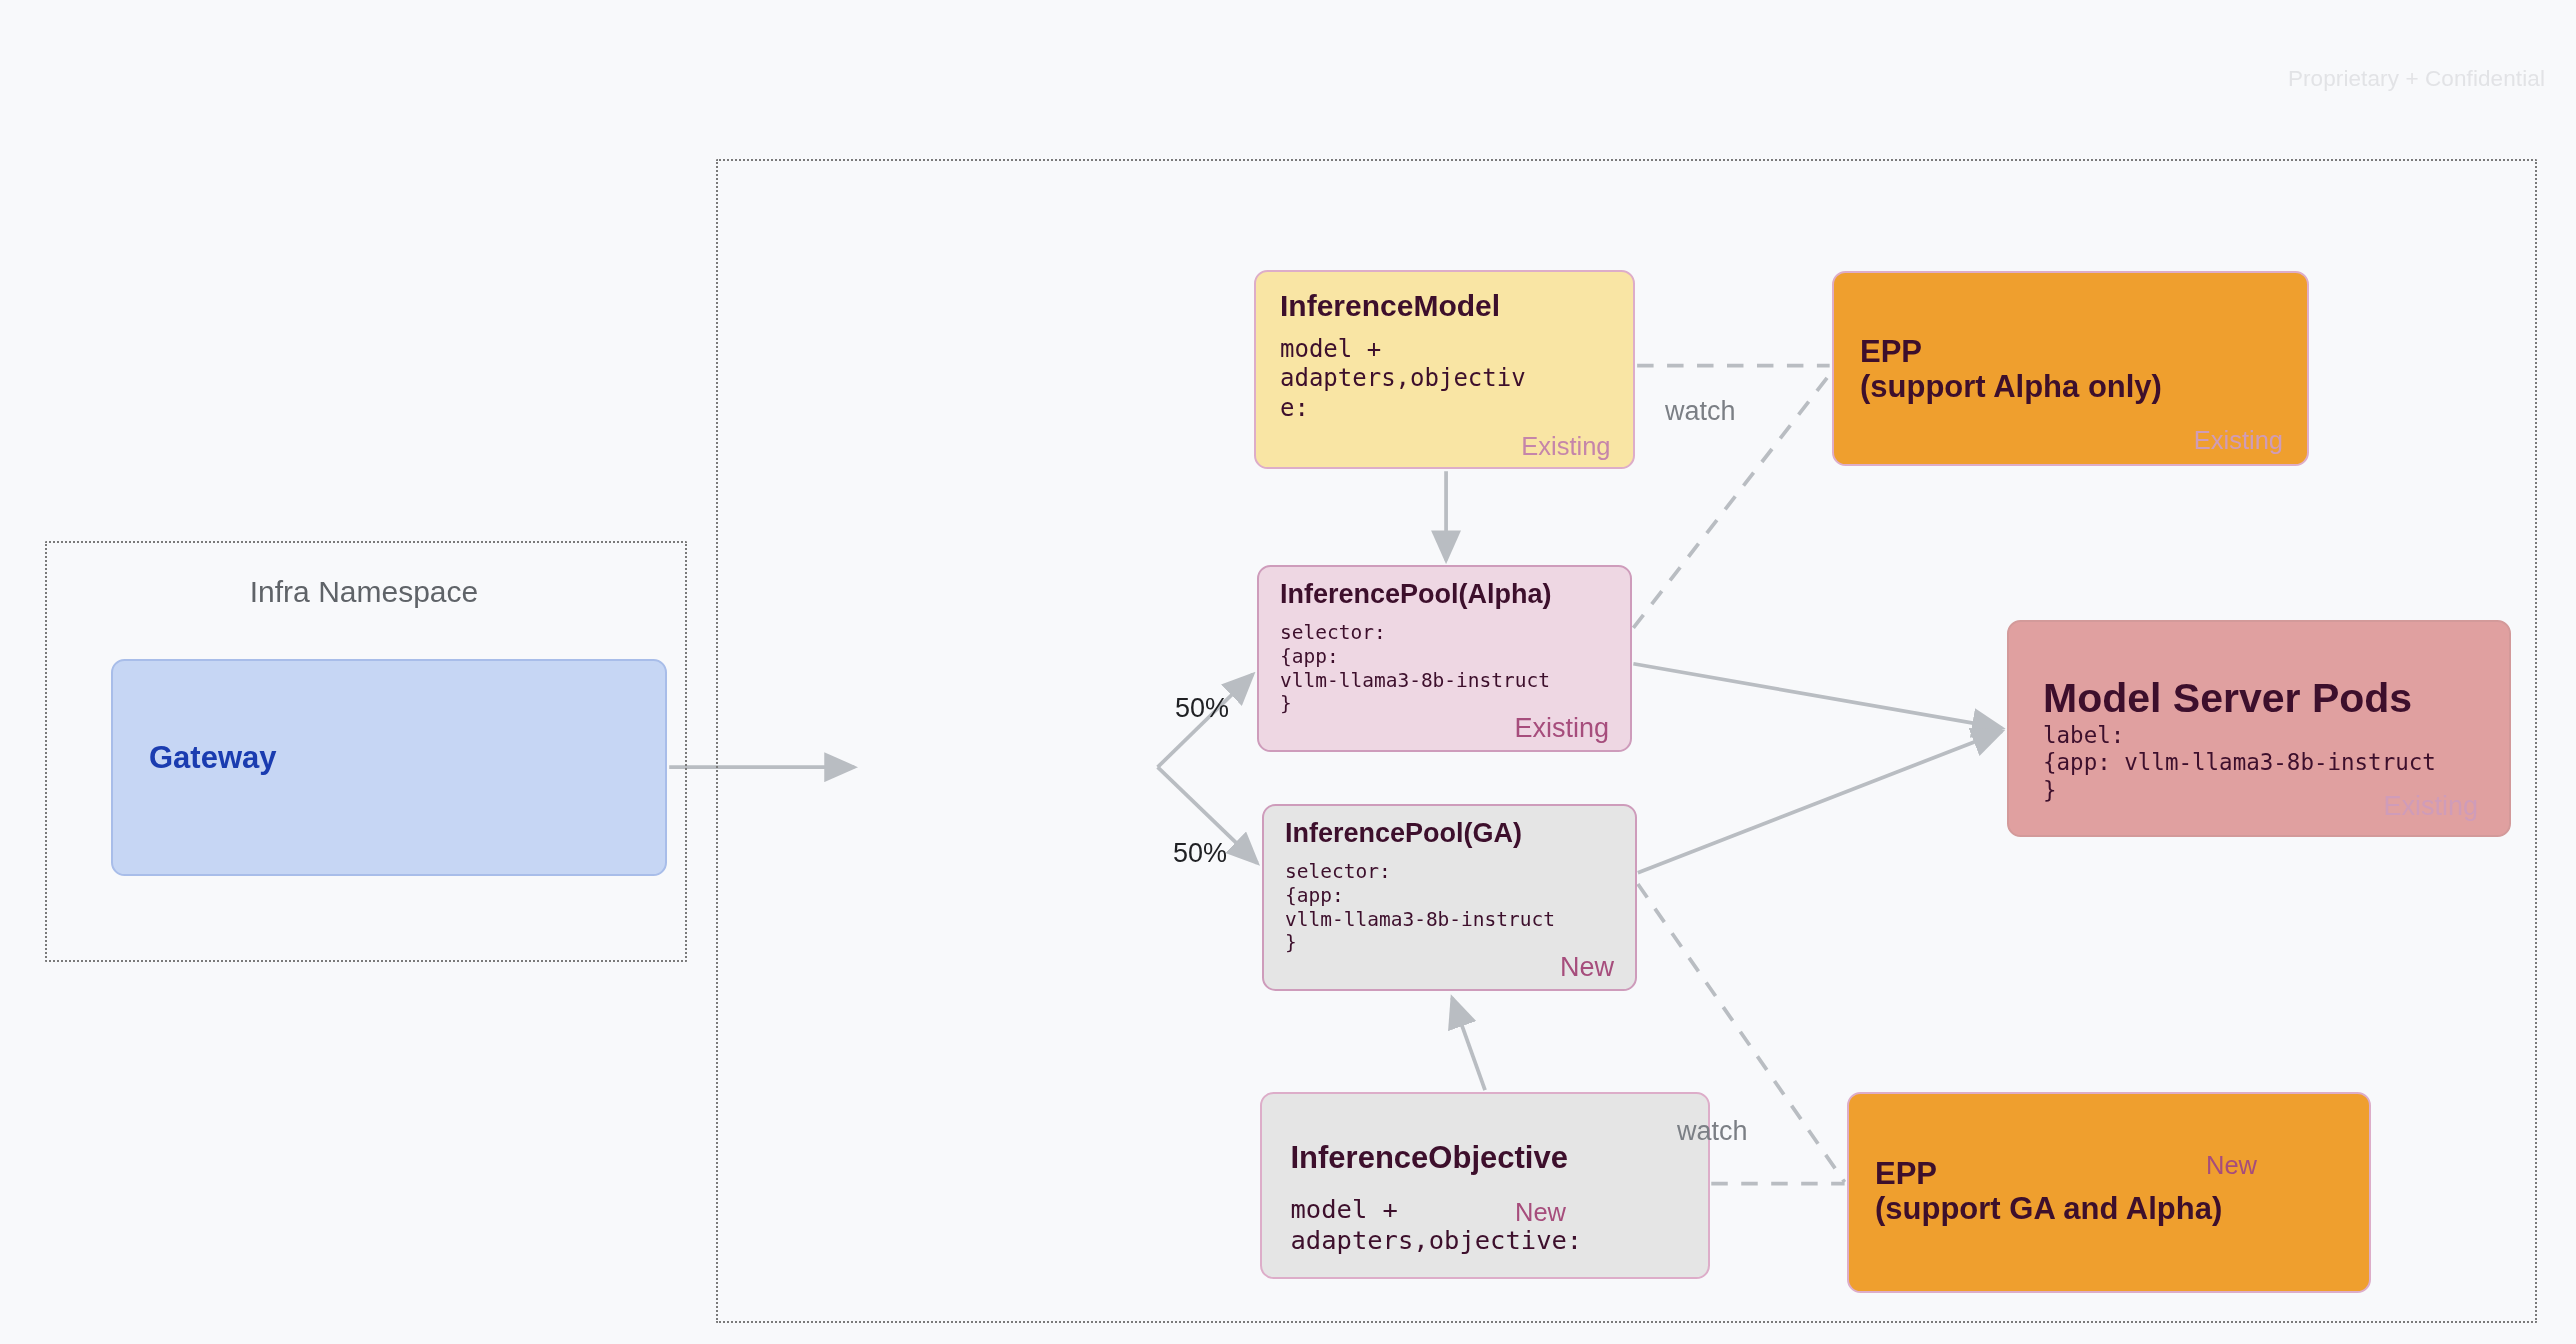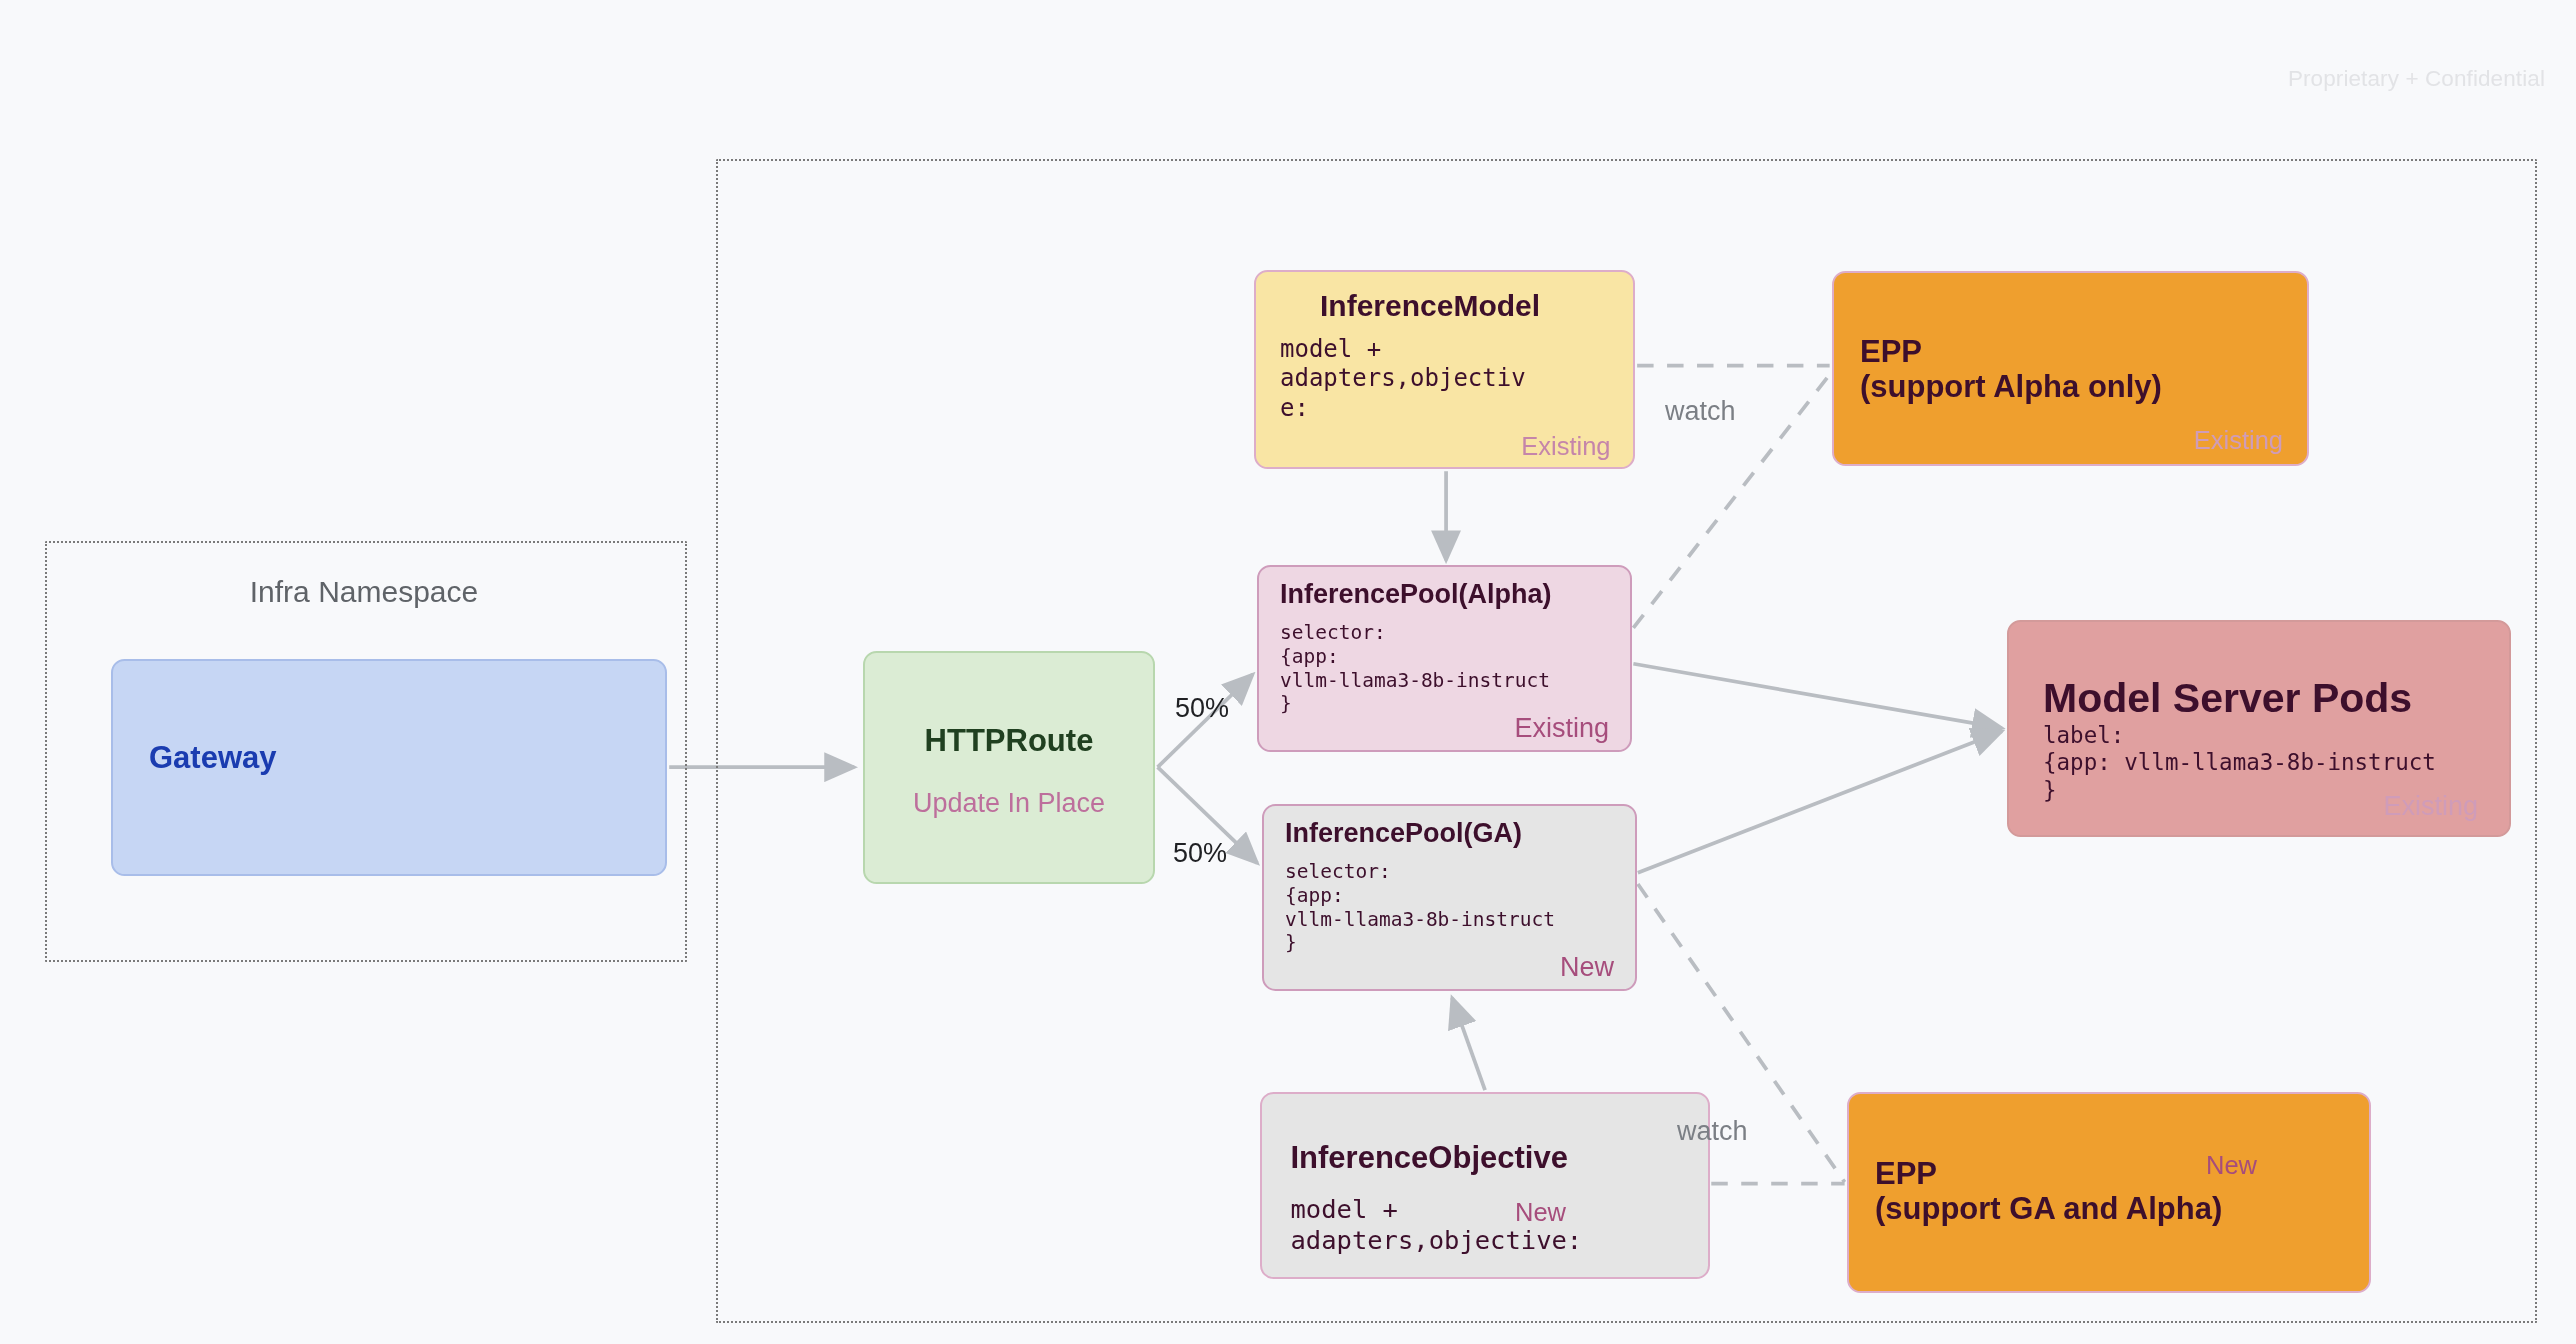--- a/index.html
+++ b/index.html
@@ -114,21 +114,21 @@
   }
 
   
   #inferencemodel {
     left: 1254px; top: 270px; width: 381px; height: 199px;
     background: #f9e5a4;
     border: 2.2px solid #ddadc9;
   }
   #inferencemodel .title {
     position: absolute; left: 24px; top: 17px;
-    font-size: 30px; color: #3d0f2c; margin-left: 40px;
+    font-size: 30px; color: #3d0f2c;
   }
   #inferencemodel .code {
     position: absolute; left: 24px; top: 63px; width: 322px;
     font-size: 24px; color: #3d0f2c;
   }
   #inferencemodel .tag { right: 22.5px; bottom: 6px; color: #c585aa; }
 
   
   #poolalpha {
     left: 1257px; top: 565px; width: 375px; height: 187px;
@@ -267,24 +267,20 @@
 
   <div class="ns" id="ns-infra"></div>
   <div class="ns-title" id="ns-infra-title">Infra Namespace</div>
 
   <div class="ns" id="ns-genai"></div>
 
   <div class="node" id="gateway">
     <div class="title">Gateway</div>
   </div>
 
-  <div class="node" id="httproute">
-    <div class="title">HTTPRoute</div>
-    <div class="sub">Update In Place</div>
-  </div>
 
   <div class="node" id="inferencemodel">
     <div class="title">InferenceModel</div>
     <div class="code">model +
 adapters,objectiv
 e:</div>
     <div class="tag">Existing</div>
   </div>
 
   <div class="node" id="poolalpha">

